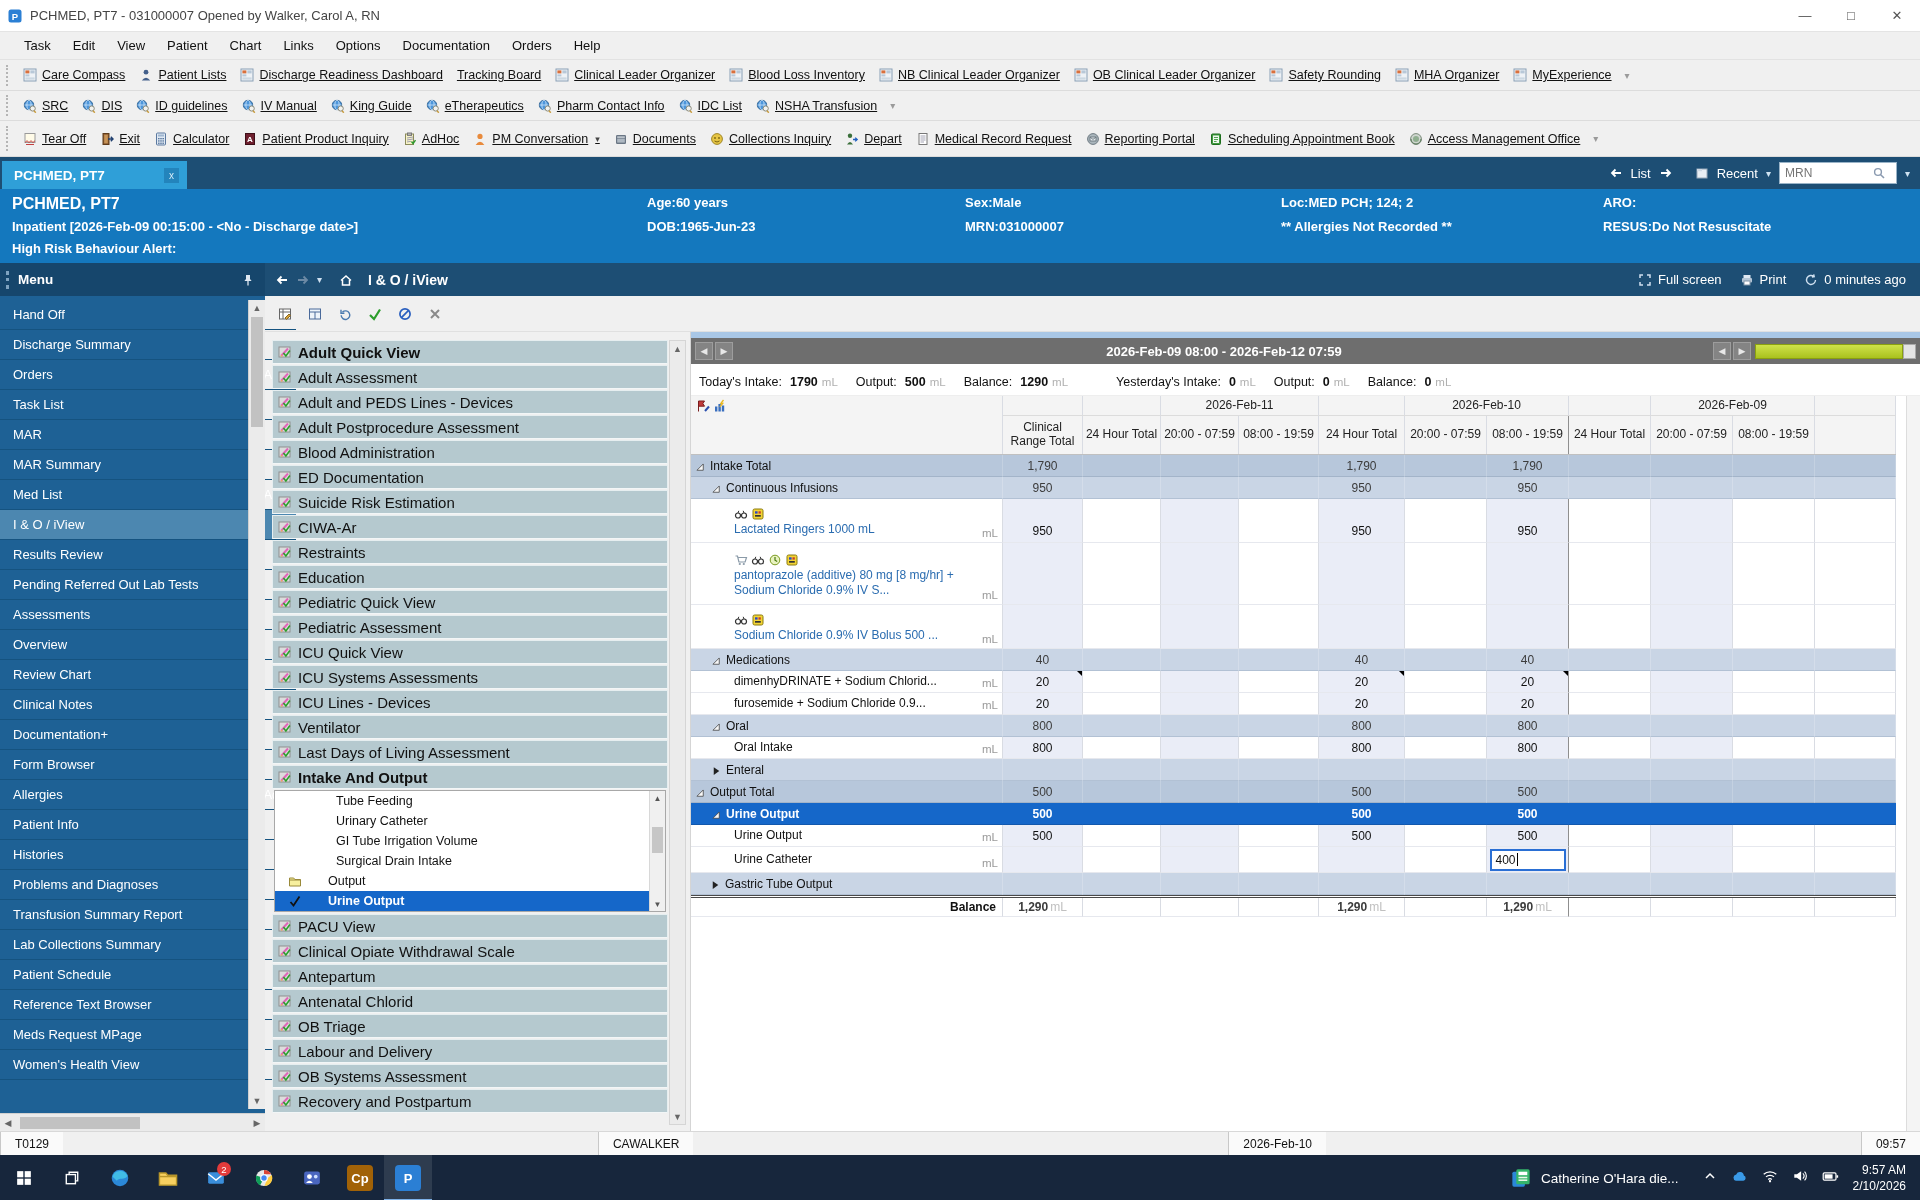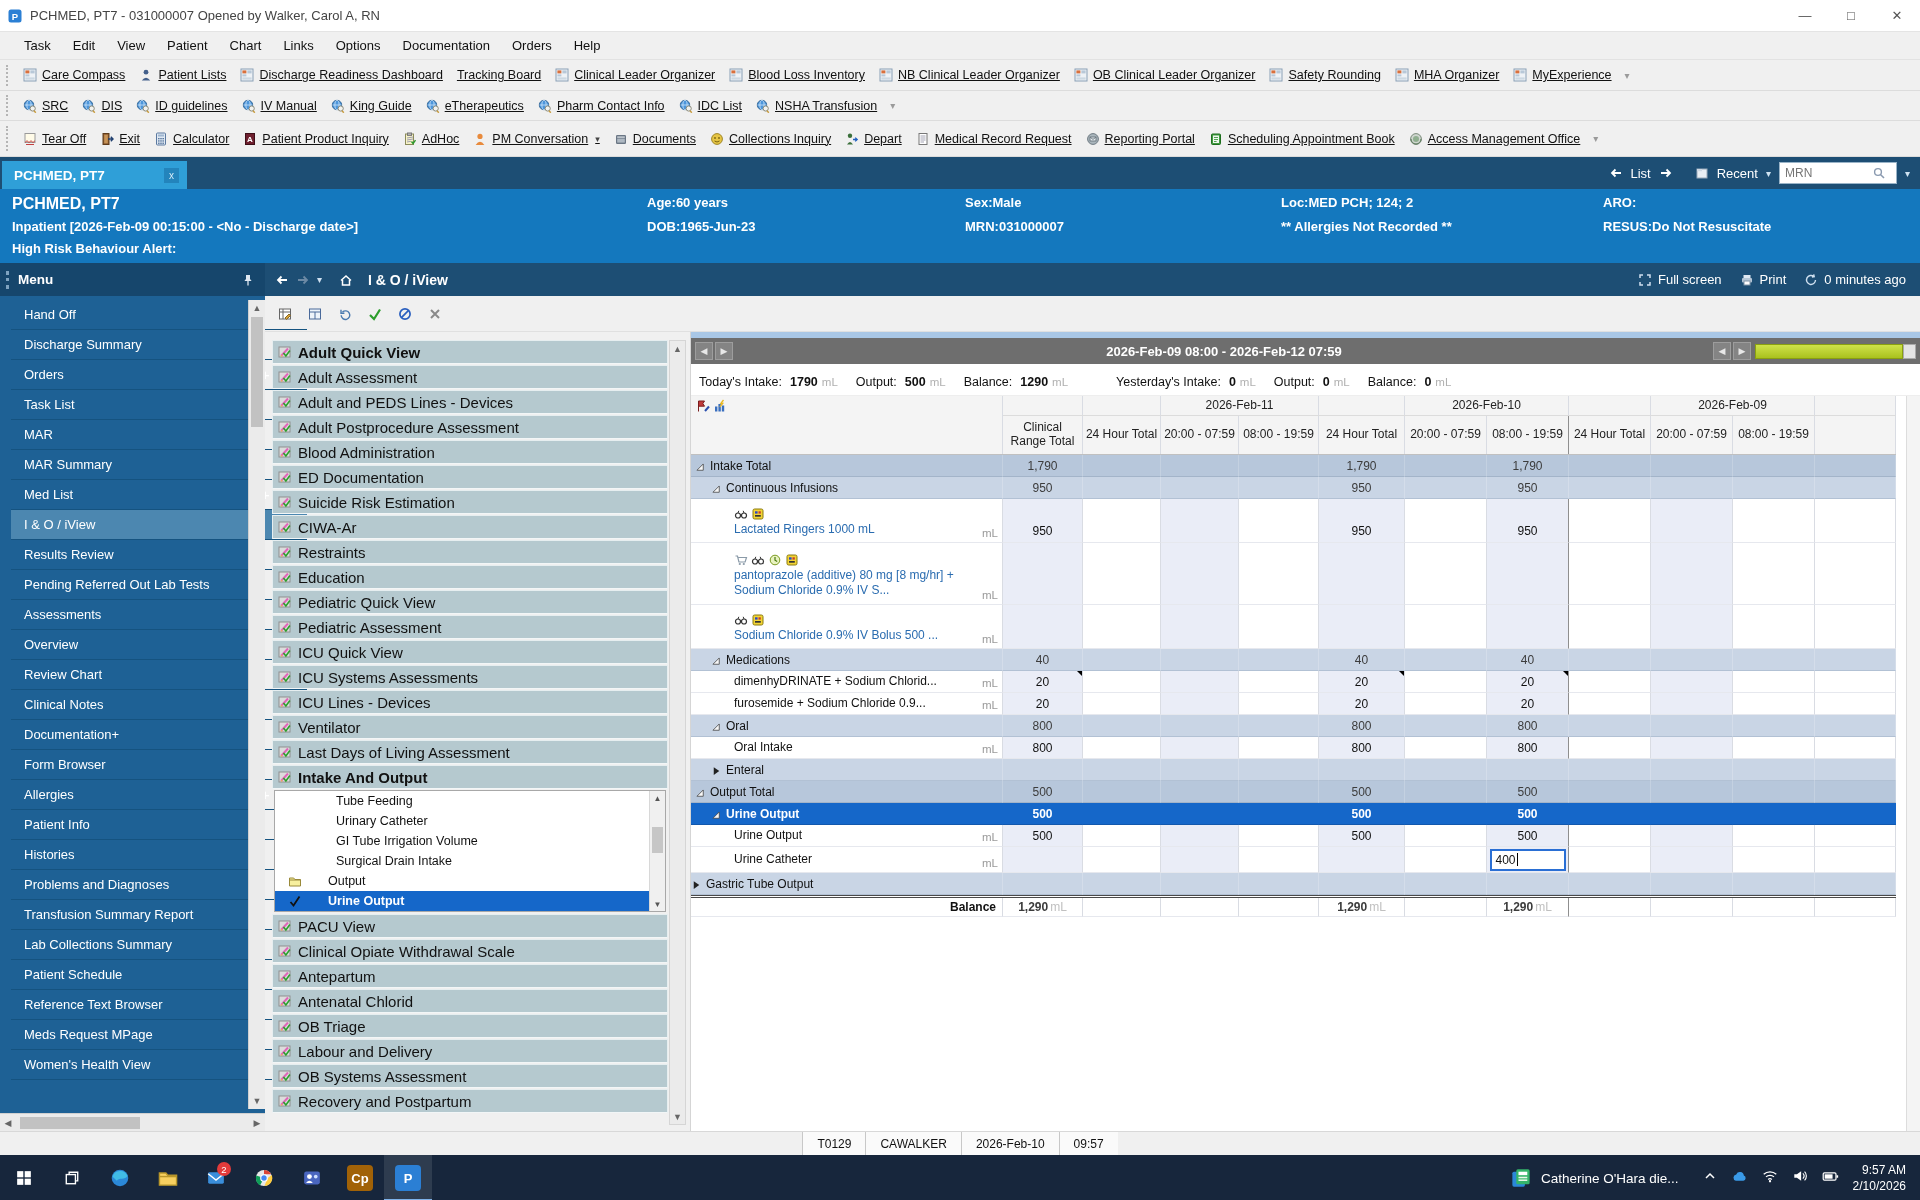--- a/index.html
+++ b/index.html
@@ -56,21 +56,21 @@
   .crumb { display:flex; align-items:center; gap:7px; padding-left:10px; color:#fff; }
   .crumb .dim svg path { stroke:#6d8aa5; }
   .crumb .carr { color:#cfe0f0; font-size:10px; }
   .crumbtitle { font-size:14px; font-weight:bold; color:#fff; margin-left:8px; }
   .navright { margin-left:auto; display:flex; align-items:center; gap:18px; padding-right:14px; color:#fff; font-size:13px; }
   .navright .nitem { display:flex; align-items:center; gap:6px; }
 
   
   .content { display:flex; height:835px; }
   .sidebar { width:265px; background:#1e6195; position:relative; flex:none; }
-  .side-list { position:absolute; left:11px; top:4px; width:296px; }
+  .side-list { position:absolute; left:0; top:4px; width:296px; }
   .sitem { height:30px; border-bottom:1px solid #155380; color:#fff; font-size:13px; display:flex; align-items:center;
     padding:0 10px 0 13px; }
   .sitem.sel { background:#4c87b0; }
   .sitem .add { margin-left:auto; font-size:12.5px; display:flex; gap:5px; align-items:center;}
   .sitem .add b { font-size:15px; font-weight:normal; }
   .side-vscroll { position:absolute; right:0; top:4px; bottom:22px; width:17px; background:#ebebeb; border-left:1px solid #d0d0d0; }
   .side-vscroll .arr { height:16px; display:flex; align-items:center; justify-content:center; font-size:9px; color:#666; }
   .side-vscroll .thumb { margin:1px 2px; height:110px; background:#c2c2c2; }
   .side-vscroll .arr.dn { position:absolute; bottom:0; width:100%; }
   .side-hscroll { position:absolute; bottom:0; left:0; width:265px; height:18px; background:#ebebeb; border-top:1px solid #d0d0d0;
@@ -156,21 +156,21 @@
   .incell { width:76px; height:22px; border:2px solid #2a6fd4; background:#fff; display:flex; align-items:center;
     padding-left:4px; font-size:12px; }
   .incell .tcaret { width:1px; height:13px; background:#000; margin-left:1px; }
   .grow.balance { border-top:3px double #4a4a4a; font-weight:bold; }
   .grow.balance .lcell { align-items:flex-end; }
   .grow.balance .bl { padding-right:6px; }
   .grow.balance .u2 { color:#c0c0c0; font-weight:normal; margin-left:2px; }
   .tbl-vscroll { position:absolute; right:0; top:0; bottom:0; width:14px; background:#f4f4f4; border-left:1px solid #ddd; }
 
   
-  .statusbar { height:24px; background:#f0f0f0; border-top:1px solid #d8d8d8; display:flex; justify-content:center;
+  .statusbar { height:24px; background:#f0f0f0; border-top:1px solid #d8d8d8; display:flex; justify-content:space-between;
     align-items:stretch; }
   .scell { border-left:1px solid #c8c8c8; background:#fafafa; font-size:12px; color:#111; display:flex; align-items:center;
     justify-content:center; padding:0 14px; }
   .taskbar { height:46px; background:#17263c; display:flex; align-items:center; }
   .tkbtn { width:48px; height:46px; display:flex; align-items:center; justify-content:center; position:relative; }
   .tkbtn.active { background:rgba(255,255,255,0.10); box-shadow:inset 0 -2px 0 #7fb2e8; }
   .badge { position:absolute; top:7px; right:9px; min-width:14px; height:14px; border-radius:7px; background:#e23b3b; color:#fff;
     font-size:9.5px; display:flex; align-items:center; justify-content:center; padding:0 3px; }
   .apptile { width:26px; height:26px; border-radius:4px; display:flex; align-items:center; justify-content:center;
     color:#fff; font-weight:bold; font-size:13px; }
@@ -1704,21 +1704,21 @@
                     <span class="tcaret"></span>
                   </div>
                 </div>
                 <div class="cell"></div>
                 <div class="cell lav"></div>
                 <div class="cell"></div>
                 <div class="cell"></div>
               </div>
               <div class="grow g1" style="height: 22px;">
                 <div class="lcell">
-                  <div class="glabel" style="">
+                  <div class="glabel" style=" margin-left: 19px;">
                     <span class="icon marker">
                       <svg width="11" height="11" viewBox="0 0 14 14">
                         <path d="M3.5 1.5 L10.5 6.5 L3.5 11.5 z" fill="#222"></path>
                       </svg>
                     </span>
                     <span>Gastric Tube Output</span>
                   </div>
                 </div>
                 <div class="cell"></div>
                 <div class="cell"></div>

